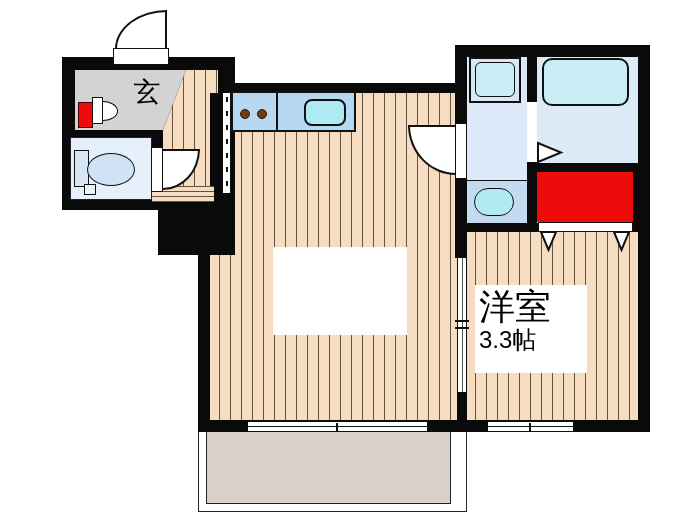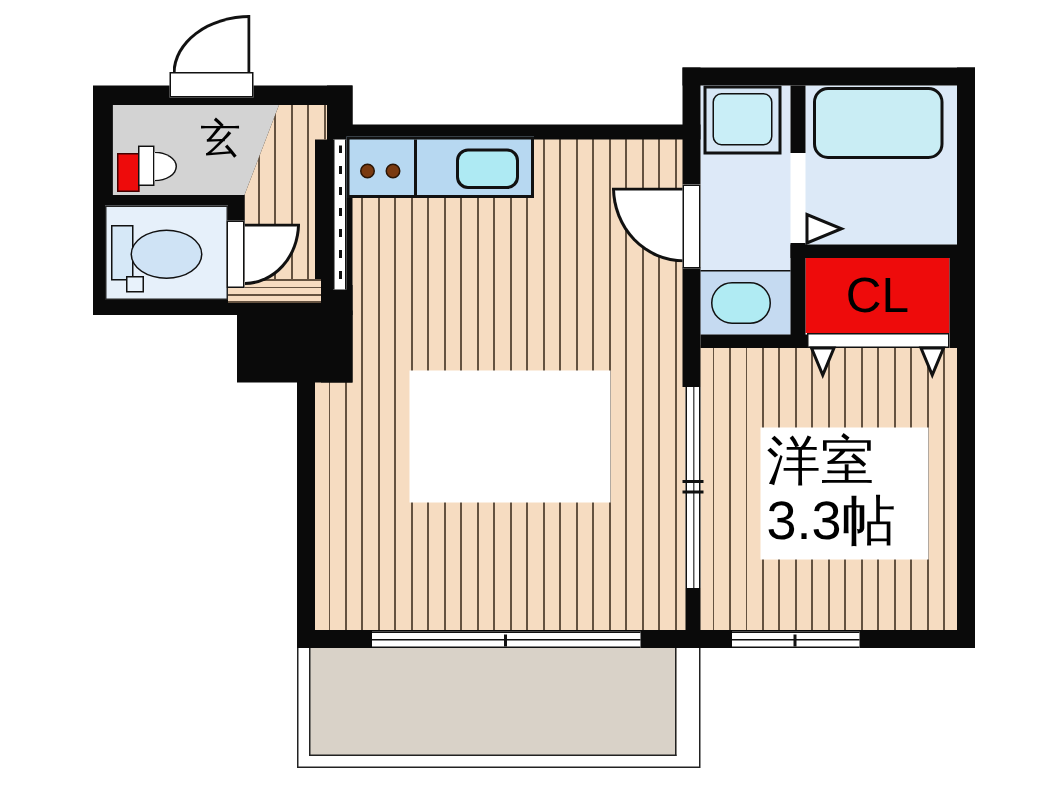--- a/index.html
+++ b/index.html
@@ -118,20 +118,19 @@
 
   <svg class="abs" style="left:0;top:0;width:700px;height:525px;pointer-events:none;" viewBox="0 0 700 525">
     <polygon points="538,143 538,162 561,152.5" fill="#fff" stroke="#111" stroke-width="2"></polygon>
     <polygon points="541,232 556,232 548.5,250" fill="#fff" stroke="#111" stroke-width="2"></polygon>
     <polygon points="614,232 629,232 621.5,250" fill="#fff" stroke="#111" stroke-width="2"></polygon>
   </svg>
 
   <div class="abs" style="left:273px;top:247px;width:134px;height:88px;background:#fff;padding:2px 0 0 6px;">
   </div>
 
-  <div class="abs" style="left:507px;top:285px;width:112px;height:88px;background:#fff;padding:2px 0 0 4px;">
+  <div class="abs" style="left:475px;top:285px;width:112px;height:88px;background:#fff;padding:2px 0 0 4px;">
     <div class="lbl" style="position:static;font-size:36px;line-height:1.1;">洋室</div>
-    <div class="lbl" style="position:static;font-size:36px;line-height:1.1;">3.3帖</div>
+    <div class="lbl" style="position:static;font-size:24px;line-height:1.1;">3.3帖</div>
   </div>
 
-  <div class="lbl" style="left:537px;top:172px;width:96px;height:50px;line-height:50px;text-align:center;font-size:33px;">CL</div>
 
 </div>
 
 </body></html>

